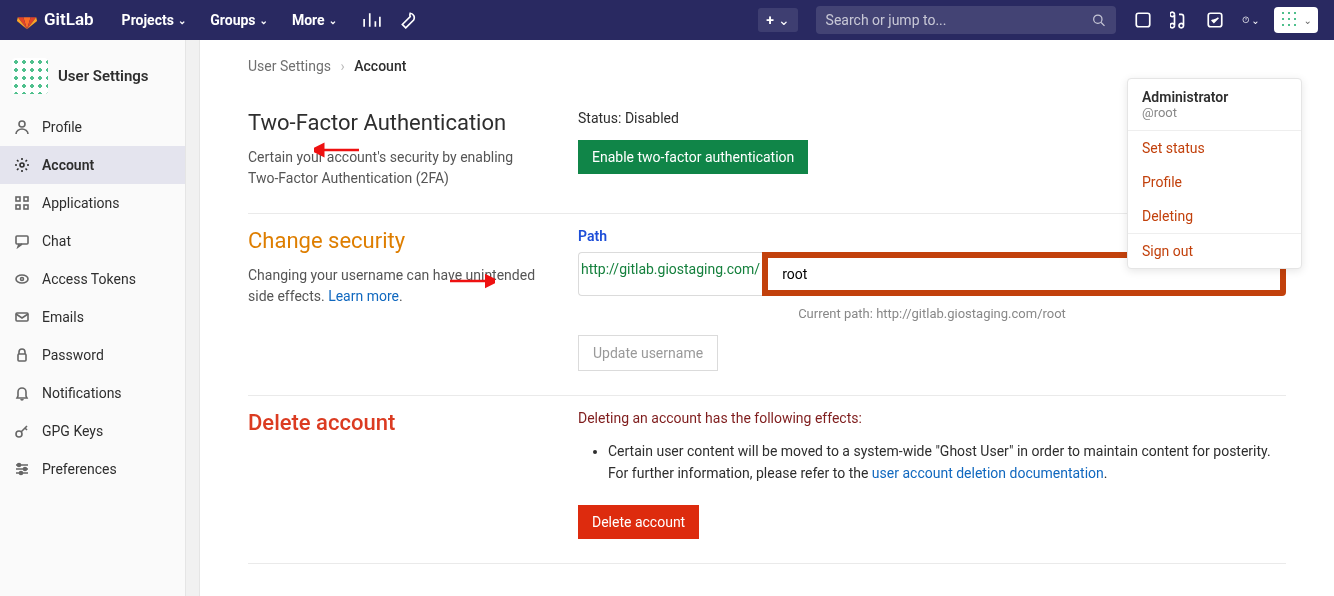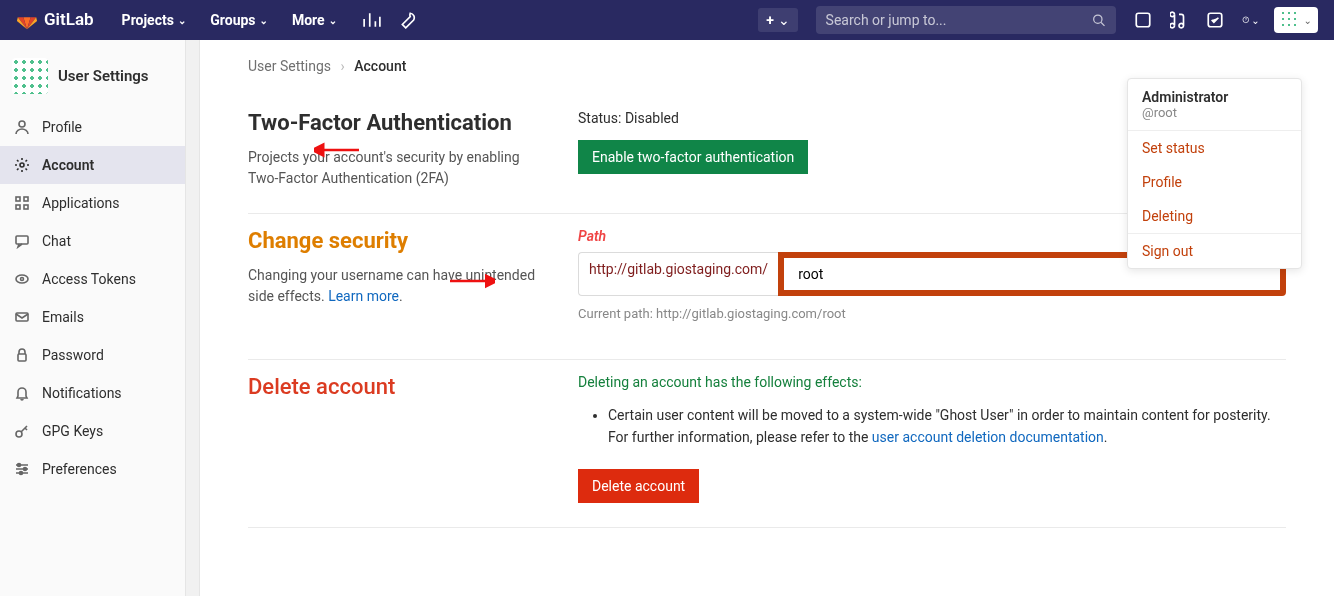--- a/index.html
+++ b/index.html
@@ -36,39 +36,39 @@
 
 .content { flex: 1; padding: 18px 48px 0 48px; overflow-y: auto; position: relative; }
 .breadcrumb { font-size: 14px; color: #707070; margin-bottom: 22px; }
 .breadcrumb .sep { margin: 0 6px; color: #bbb; }
 .breadcrumb .curr { color: #2e2e2e; font-weight: 500; }
 
 .section { display: flex; gap: 40px; padding: 14px 0 24px 0; border-bottom: 1px solid #eaeaea; }
 .section:last-child { border-bottom: none; }
 .section-left { width: 290px; flex-shrink: 0; }
 .section-right { flex: 1; }
-.section-title { font-size: 22px; font-weight: 700; color: #2e2e2e; margin-bottom: 12px; }
+.section-title { font-size: 22px; font-weight: 400; color: #2e2e2e; margin-bottom: 12px; }
 .section-title.orange { color: #de7e00; }
 .section-title.red { color: #db3b21; font-weight: 500; }
 .section-desc { font-size: 14px; color: #555; line-height: 1.5; }
 .section-desc a { color: #1068bf; text-decoration: none; }
 
 .status-line { font-size: 14px; color: #2e2e2e; margin-bottom: 14px; }
 .btn { border: none; border-radius: 0; padding: 9px 14px; font-size: 14px; cursor: pointer; }
 .btn-green { background: #108548; color: #fff; }
 .btn-red { background: #dd2b0e; color: #fff; }
 .btn-light { background: #fff; border: 1px solid #dbdbdb; color: #999; }
 
-.field-label { font-size: 14px; font-weight: 600; color: #ef4444; margin-bottom: 8px; font-style: italic; }
+.field-label { font-size: 14px; font-weight: 600; color: #1d4ed8; margin-bottom: 8px; }
 .path-row { display: flex; margin-bottom: 10px; }
-.path-prefix { border: 1px solid #dbdbdb; border-right: none; border-radius: 4px 0 0 4px; padding: 8px 10px; font-size: 14px; color: #7f1d1d; background: #fff; }
+.path-prefix { border: 1px solid #dbdbdb; border-right: none; border-radius: 4px 0 0 4px; padding: 8px 2px; font-size: 14px; color: #15803d; background: #fff; }
 .path-input { border: 6px solid #c2410c; border-radius: 0 4px 4px 0; padding: 8px 14px; font-size: 14px; flex: 1; outline: none; }
-.hint { font-size: 13px; color: #888; margin-bottom: 14px; }
-
-.del-text { font-size: 14px; color: #15803d; margin-bottom: 14px; }
+.hint { font-size: 13px; color: #888; margin-bottom: 14px; text-align: center; }
+
+.del-text { font-size: 14px; color: #7f1d1d; margin-bottom: 14px; }
 .del-list { font-size: 14px; color: #2e2e2e; margin-left: 30px; margin-bottom: 20px; line-height: 1.6; }
 .del-list a { color: #1068bf; text-decoration: none; }
 
 .dropdown { position: absolute; top: 0px; right: 32px; width: 175px; background: #fff; border: 1px solid #e5e5e5; border-radius: 4px; box-shadow: 0 2px 8px rgba(0,0,0,0.1); z-index: 10; margin-top: 38px; }
 .dropdown-header { padding: 10px 14px; border-bottom: 1px solid #eee; }
 .dropdown-name { font-size: 14px; font-weight: 600; color: #2e2e2e; }
 .dropdown-handle { font-size: 13px; color: #888; }
 .dropdown-item { padding: 9px 14px; font-size: 14px; color: #c2410c; cursor: pointer; }
 .dropdown-divider { border-top: 1px solid #eee; }
 
@@ -267,40 +267,41 @@
   <div class="content">
     <div class="breadcrumb">
       <span>User Settings</span>
       <span class="sep">›</span>
       <span class="curr">Account</span>
     </div>
 
     <div class="section">
       <div class="section-left">
         <div class="section-title">Two-Factor Authentication</div>
-        <div class="section-desc">Projects your account's security by enabling Two-Factor Authentication (2FA)</div>
+        <div class="section-desc">Certain your account's security by enabling Two-Factor Authentication (2FA)</div>
       </div>
       <div class="section-right">
         <div class="status-line">Status: Disabled</div>
         <button class="btn btn-green">Enable two-factor authentication</button>
       </div>
     </div>
 
     <div class="section">
       <div class="section-left">
         <div class="section-title orange">Change security</div>
         <div class="section-desc"><span>Changing your username can have unintended side effects. </span><a href="#">Learn more</a>.</div>
       </div>
       <div class="section-right">
         <div class="field-label">Path</div>
         <div class="path-row">
           <div class="path-prefix">http://gitlab.giostaging.com/</div>
           <input class="path-input" value="root" style="">
         </div>
         <div class="hint">Current path: http://gitlab.giostaging.com/root</div>
+        <button class="btn btn-light">Update username</button>
       </div>
     </div>
 
     <div class="section">
       <div class="section-left">
         <div class="section-title red">Delete account</div>
       </div>
       <div class="section-right">
         <div class="del-text">Deleting an account has the following effects:</div>
         <ul class="del-list">

